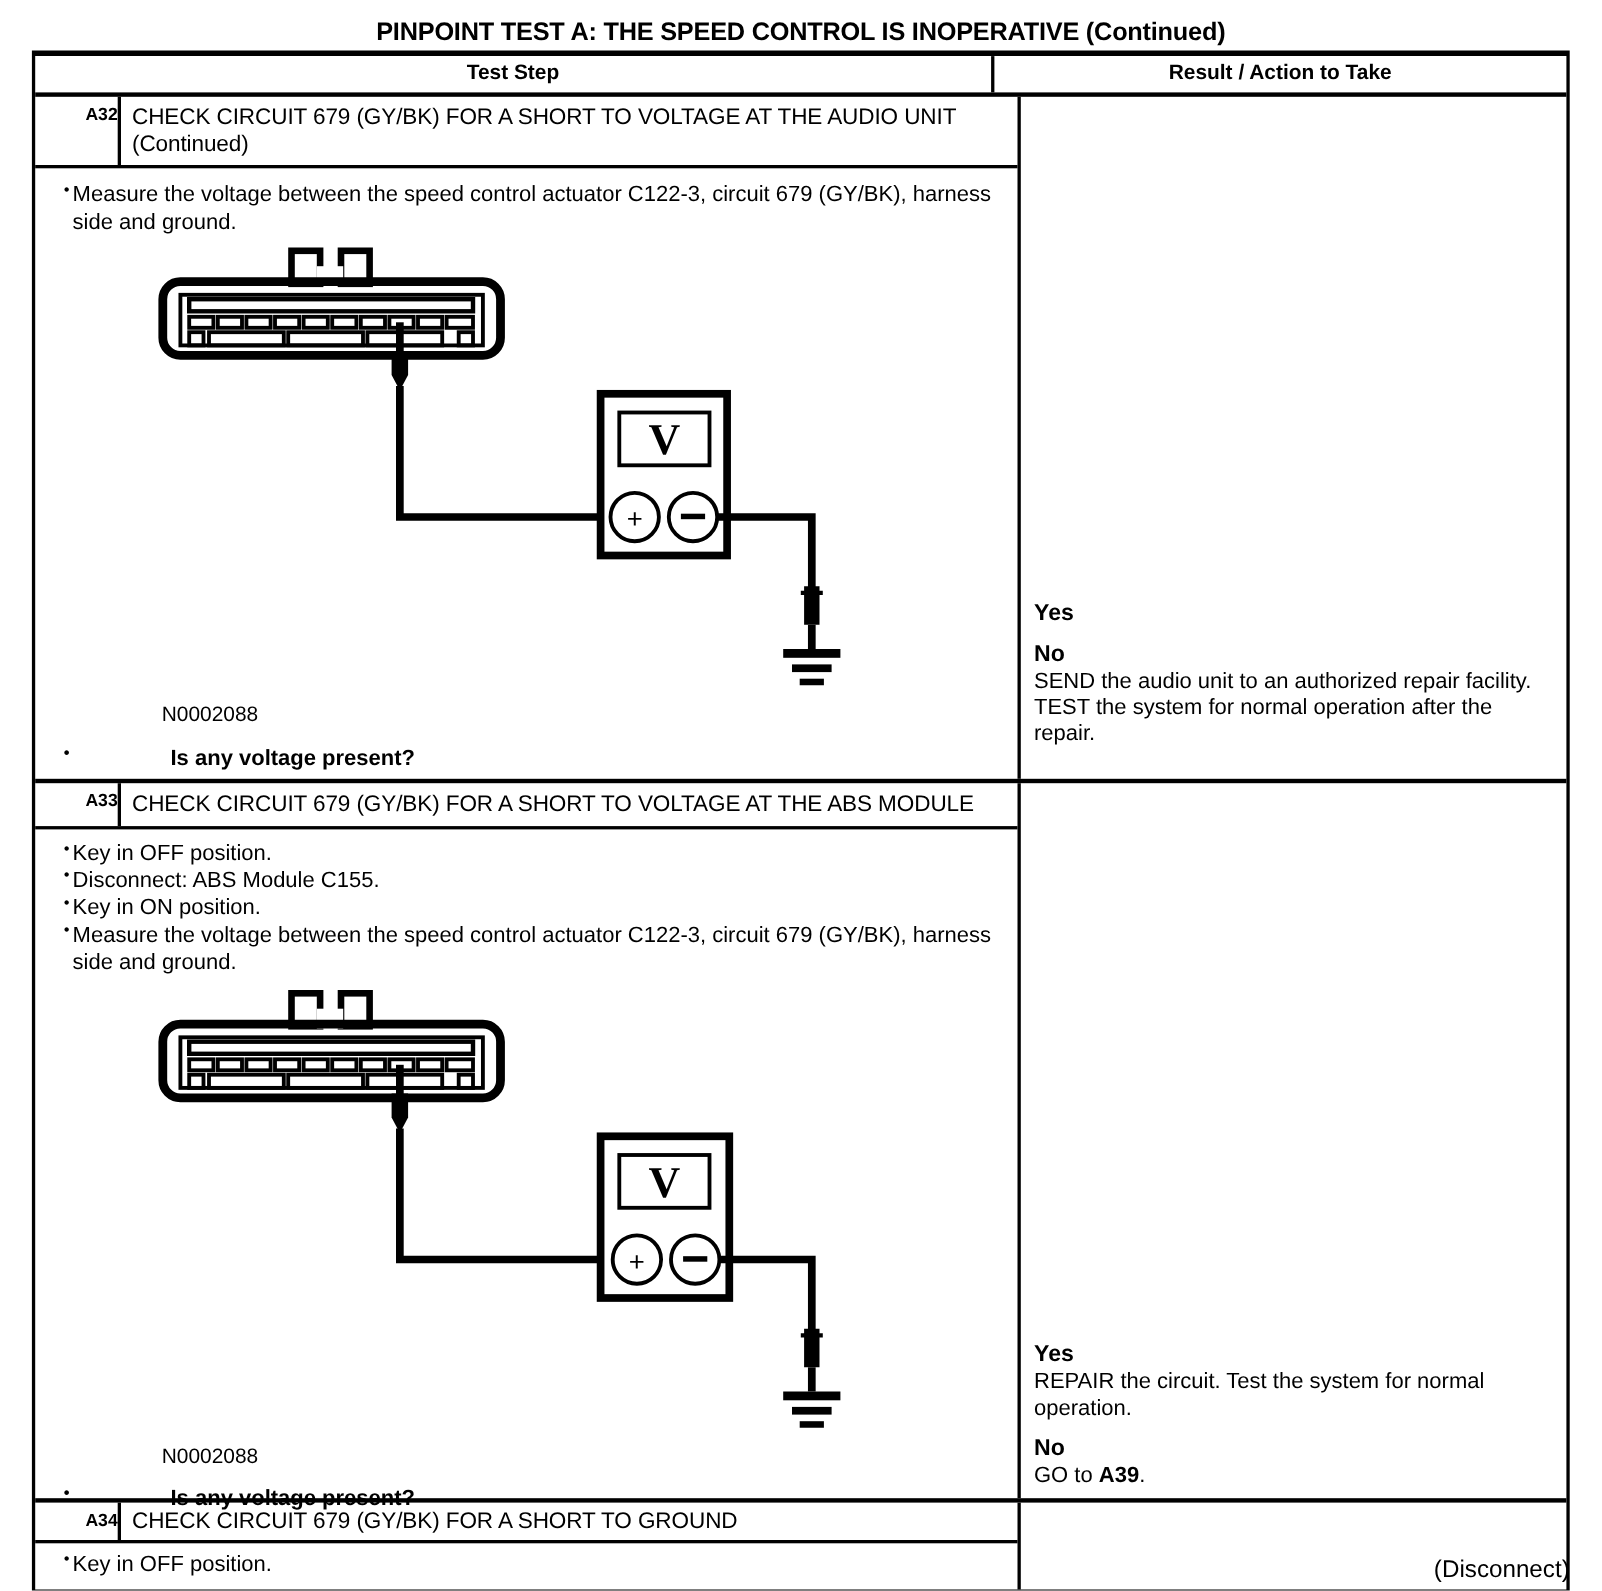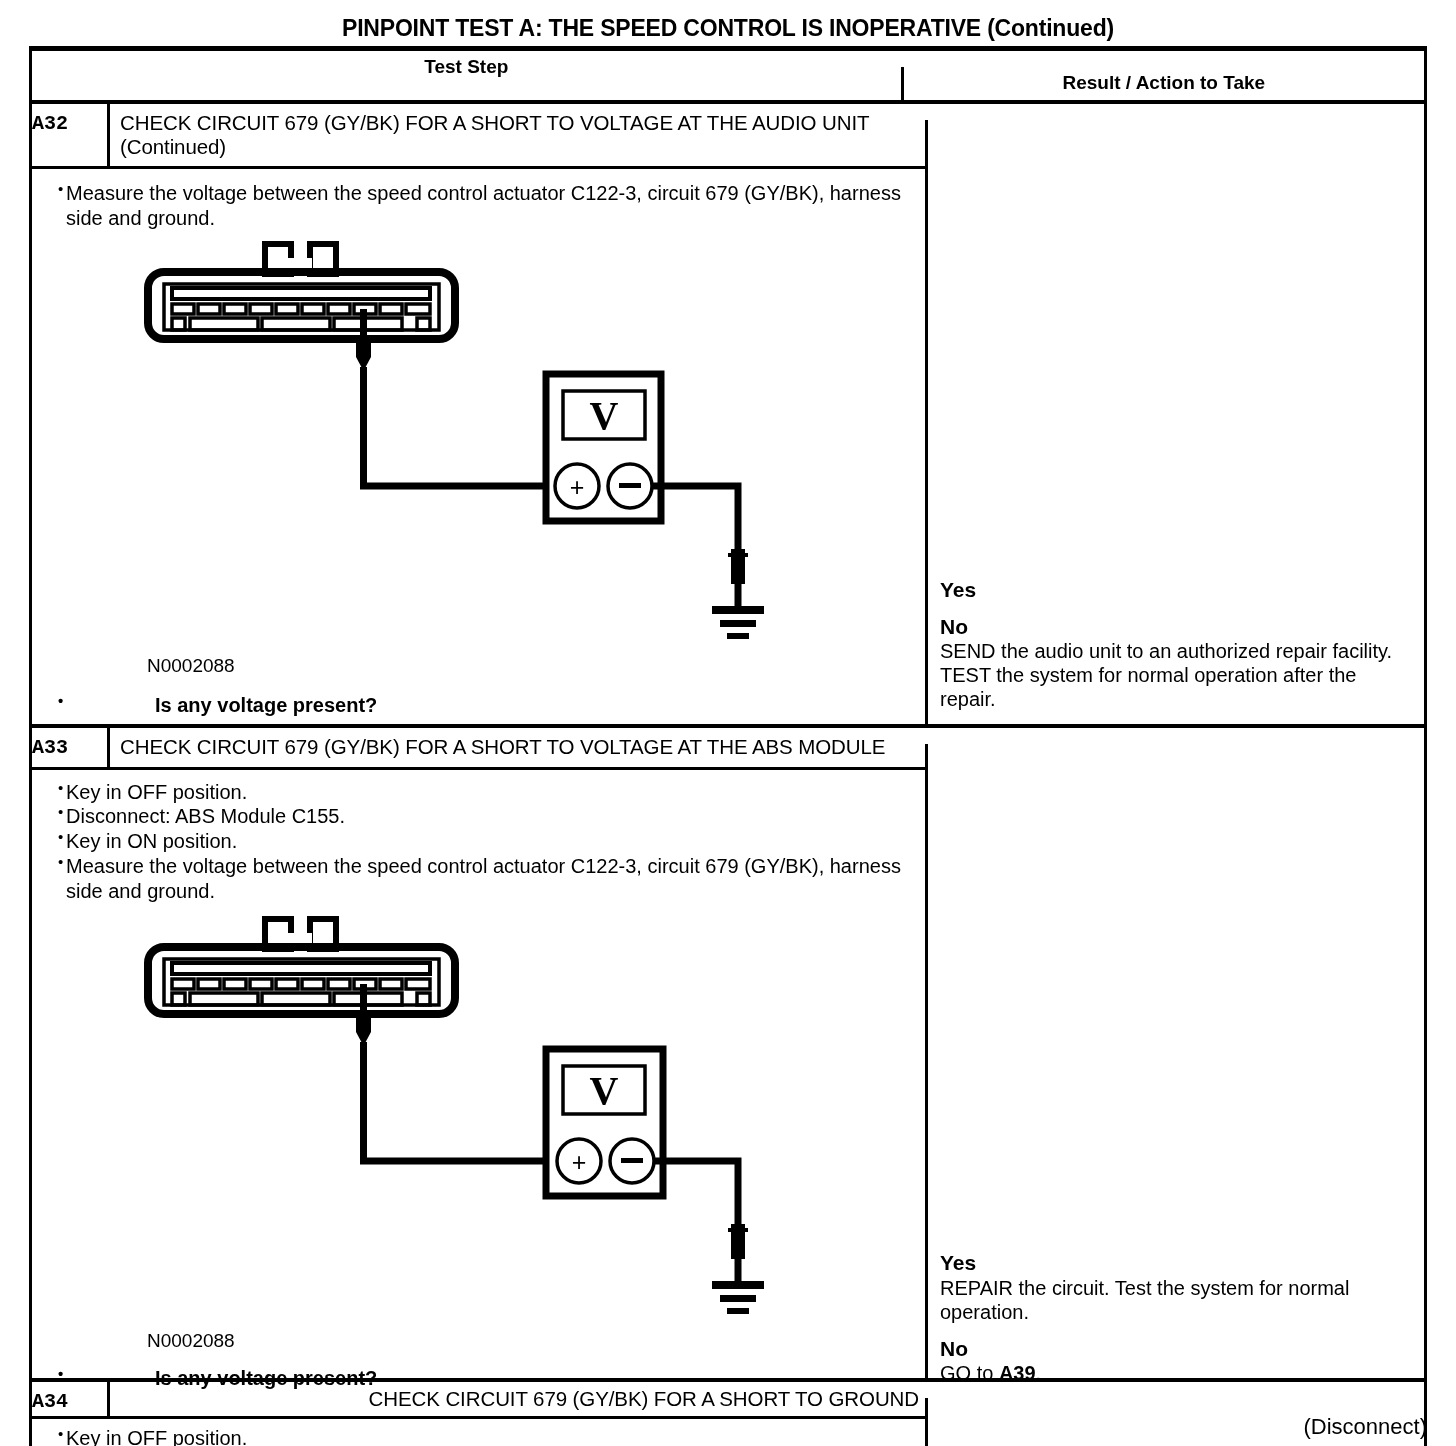--- a/index.html
+++ b/index.html
@@ -48,21 +48,21 @@
   }
 
   .row {
     display: flex;
     width: 100%;
     box-sizing: border-box;
   }
 
   
   .col-step   { width: 893px; box-sizing: border-box; }
-  .col-result { width: 538px; box-sizing: border-box; border-left: 3px solid #000; margin-top: 16px; }
+  .col-result { width: 538px; box-sizing: border-box; border-left: 3px solid #000; }
 
   
   .hdr {
     border-bottom: 4px solid #000;
   }
   .hdr .cell {
     text-align: center;
     font-size: 19px;
     font-weight: bold;
     padding: 5px 0 6px 0;
@@ -71,26 +71,25 @@
   
   .steptitle {
     display: flex;
     width: 893px;
     box-sizing: border-box;
   }
   .step-id {
     width: 78px;
     box-sizing: border-box;
     flex: 0 0 78px;
-    font-size: 20px;
+    font-size: 16px;
     font-weight: bold;
-    text-align: left;
+    text-align: right;
     padding-top: 8px;
     border-right: 3px solid #000;
-    font-family: Liberation Mono, monospace;
   }
   .step-head {
     flex: 1;
     font-size: 20.5px;
     font-weight: normal;
     line-height: 1.18;
     padding: 7px 6px 7px 10px;
     letter-spacing: -0.1px;
     border-radius: 25px;
   }
@@ -380,21 +379,21 @@
         </div>
       </div>
     </div>
 
     <div style="border-bottom:4px solid #000;"></div>
 
     <div class="row">
       <div class="col-step">
         <div class="steptitle sep-thin">
           <div class="step-id">A34</div>
-          <div class="step-head" style="padding-top:5px;padding-bottom:5px;text-align:right;">CHECK CIRCUIT 679 (GY/BK) FOR A SHORT TO GROUND</div>
+          <div class="step-head" style="padding-top:5px;padding-bottom:5px;">CHECK CIRCUIT 679 (GY/BK) FOR A SHORT TO GROUND</div>
         </div>
         <div class="step-body" style="height:42px;">
           <ul class="bullets" style="padding-top:7px;">
             <li>Key in OFF position.</li>
           </ul>
         </div>
       </div>
       <div class="col-result">
         <div class="result-inner"></div>
       </div>

